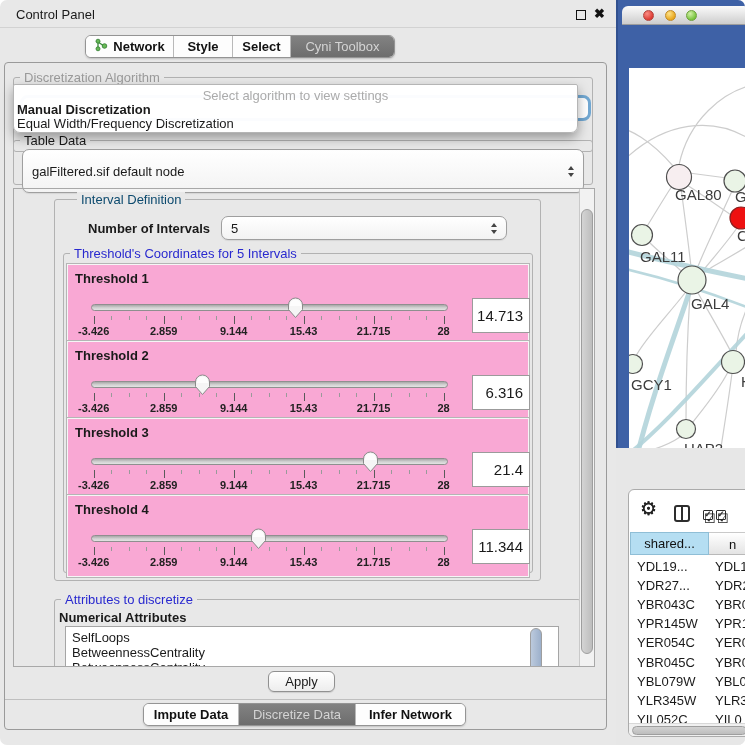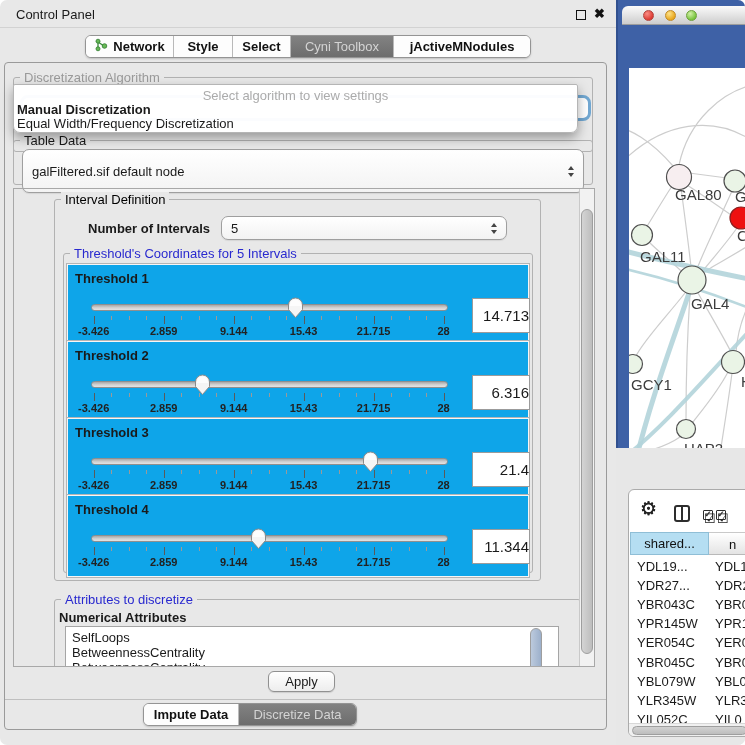--- a/index.html
+++ b/index.html
@@ -31,27 +31,27 @@
   .arrows i { display:block; width:0; height:0; border-left:3.5px solid transparent; border-right:3.5px solid transparent; }
   .arrows .up { border-bottom:4.5px solid #444; }
   .arrows .dn { border-top:4.5px solid #444; }
 
   
   #popup { left:13px; top:84px; width:565px; height:49px; background:rgba(255,255,255,0.97); border:1px solid #b5b5b5; border-radius:2px 2px 7px 7px; box-shadow:0 5px 12px rgba(0,0,0,0.35); }
   #popup .ph { position:absolute; top:3px; left:0; width:100%; text-align:center; color:#ababab; }
   #popup .it { position:absolute; left:3px; }
 
   
-  .thr { position:absolute; left:52px; width:464px; height:84px; border:1px solid #b5b5b5; background:#0ea5e9; box-shadow:inset 0 0 0 1px #f6f6f6; }
+  .thr { position:absolute; left:52px; width:464px; height:84px; border:1px solid #b5b5b5; background:#f9a8d4; box-shadow:inset 0 0 0 1px #f6f6f6; }
   .thr .tlabel { position:absolute; left:8px; top:7px; font-weight:bold; }
   .thr .track { position:absolute; left:24px; top:40px; width:357px; height:7px; border-radius:4px; border:1px solid #8f8f8f; background:linear-gradient(#a8a8a8,#d2d2d2 55%,#e3e3e3); }
   .thr .thumb { position:absolute; top:33px; width:17px; height:22px; }
   .thr .tick { position:absolute; width:1px; background:#5a5a5a; }
   .thr .tlab { position:absolute; top:61px; width:60px; text-align:center; font-size:11px; font-weight:bold; color:#222; }
-  .thr .val { position:absolute; left:405px; top:34px; width:58px; height:35px; background:#fff; border:1px solid #9b9b9b; font-size:15px; text-align:right; line-height:33px; font-family:"Liberation Sans",sans-serif; }
+  .thr .val { position:absolute; left:405px; top:34px; width:58px; height:35px; background:#fff; border:1px solid #9b9b9b; font-size:15px; text-align:right; padding-right:6px; line-height:33px; font-family:"Liberation Sans",sans-serif; }
 
   
   .sb-track { background:#f2f2f2; border-left:1px solid #c9c9c9; }
   .sb-thumb { border-radius:6px; border:1px solid #9e9e9e; background:linear-gradient(90deg,#d4d4d4,#bdbdbd); }
 
   
   #attrlist { background:#fff; border:1px solid #a5a5a5; overflow:hidden; }
   #attrlist .li { padding-left:6px; line-height:15px; }
 
   
@@ -107,23 +107,20 @@
       </div>
       <div class="itm" style="width: 59px;">
         <span>Style</span>
       </div>
       <div class="itm" style="width: 58px;">
         <span>Select</span>
       </div>
       <div class="itm sel" style="width: 103px;">
         <span>Cyni Toolbox</span>
       </div>
-      <div class="itm" style="width: 136px;">
-        <span>jActiveMNodules</span>
-      </div>
     </div>
 
   <div class="abs" id="outerpanel" style="left:4px; top:62px; width:603px; height:668px; border:1px solid #9a9a9a; border-radius:4px;"></div>
   <div class="abs" style="left:5px; top:699px; width:601px; height:1px; background:#bfbfbf;"></div>
 
   <div class="abs group" id="algogroup" style="left:13px; top:77px; width:580px; height:75px;">
     <span class="legend" style="color:#9a9a9a;">Discretization Algorithm</span>
   </div>
   <div class="abs" id="algocombo" style="left:20px; top:95px; width:571px; height:26px; border:3px solid #72a8d2; border-radius:8px; background:#fff;"></div>
 
@@ -133,21 +130,21 @@
   <div class="abs combo" style="left:22px; top:149px; width:562px; height:44px;">
     <span class="txt">galFiltered.sif default node</span>
     <span class="arrows">
         <i class="up"></i>
         <i class="dn"></i>
       </span>
   </div>
 
   <div class="abs" id="scrollpanel" style="left:13px; top:188px; width:582px; height:479px; border:1px solid #a8a8a8; overflow:hidden;">
     <div class="group" style="position:absolute; left:40px; top:10px; width:487px; height:382px;">
-      <span class="legend" style="color:#000000;">Interval Definition</span>
+      <span class="legend" style="color:#0c4a6e;margin-left:16px;">Interval Definition</span>
     </div>
     <div style="position:absolute; left:74px; top:32px; font-weight:bold;">Number of Intervals</div>
     <div class="combo" style="position:absolute; left:207px; top:27px; width:286px; height:24px;">
       <span class="txt">5</span>
       <span class="arrows">
           <i class="up"></i>
           <i class="dn"></i>
         </span>
     </div>
     <div class="group" style="position:absolute; left:49px; top:64px; width:470px; height:320px;">
@@ -313,20 +310,21 @@
 
     <div class="sb-track" style="position:absolute; left:565px; top:0; width:17px; height:479px;"></div>
     <div class="sb-thumb" style="position:absolute; left:567px; top:20px; width:12px; height:445px;"></div>
   </div>
 
   <div class="abs" id="apply">Apply</div>
 
   <div class="abs seg" id="bottomtabs" style="left:143px; top:703px;">
       <div class="itm" style="width: 95px;">Impute Data</div>
       <div class="itm sel" style="width: 117px;">Discretize Data</div>
+      <div class="itm" style="width: 109px;">Infer Network</div>
     </div>
 
   <div class="abs" id="netframe"></div>
   <div class="abs" id="nettitle">
     <span class="light" style="left:21px; background:radial-gradient(circle at 35% 30%, #f98d84, #dd3b33 70%); border:1px solid #b2453f;"></span>
     <span class="light" style="left:43px; background:radial-gradient(circle at 35% 30%, #fde28a, #e9a71d 70%); border:1px solid #c08a28;"></span>
     <span class="light" style="left:64px; background:radial-gradient(circle at 35% 30%, #d3f0a8, #77c43d 70%); border:1px solid #6da03c;"></span>
   </div>
   <div class="abs" id="netcanvas">
     <svg id="netsvg" width="116" height="396" viewBox="0 0 116 396">

